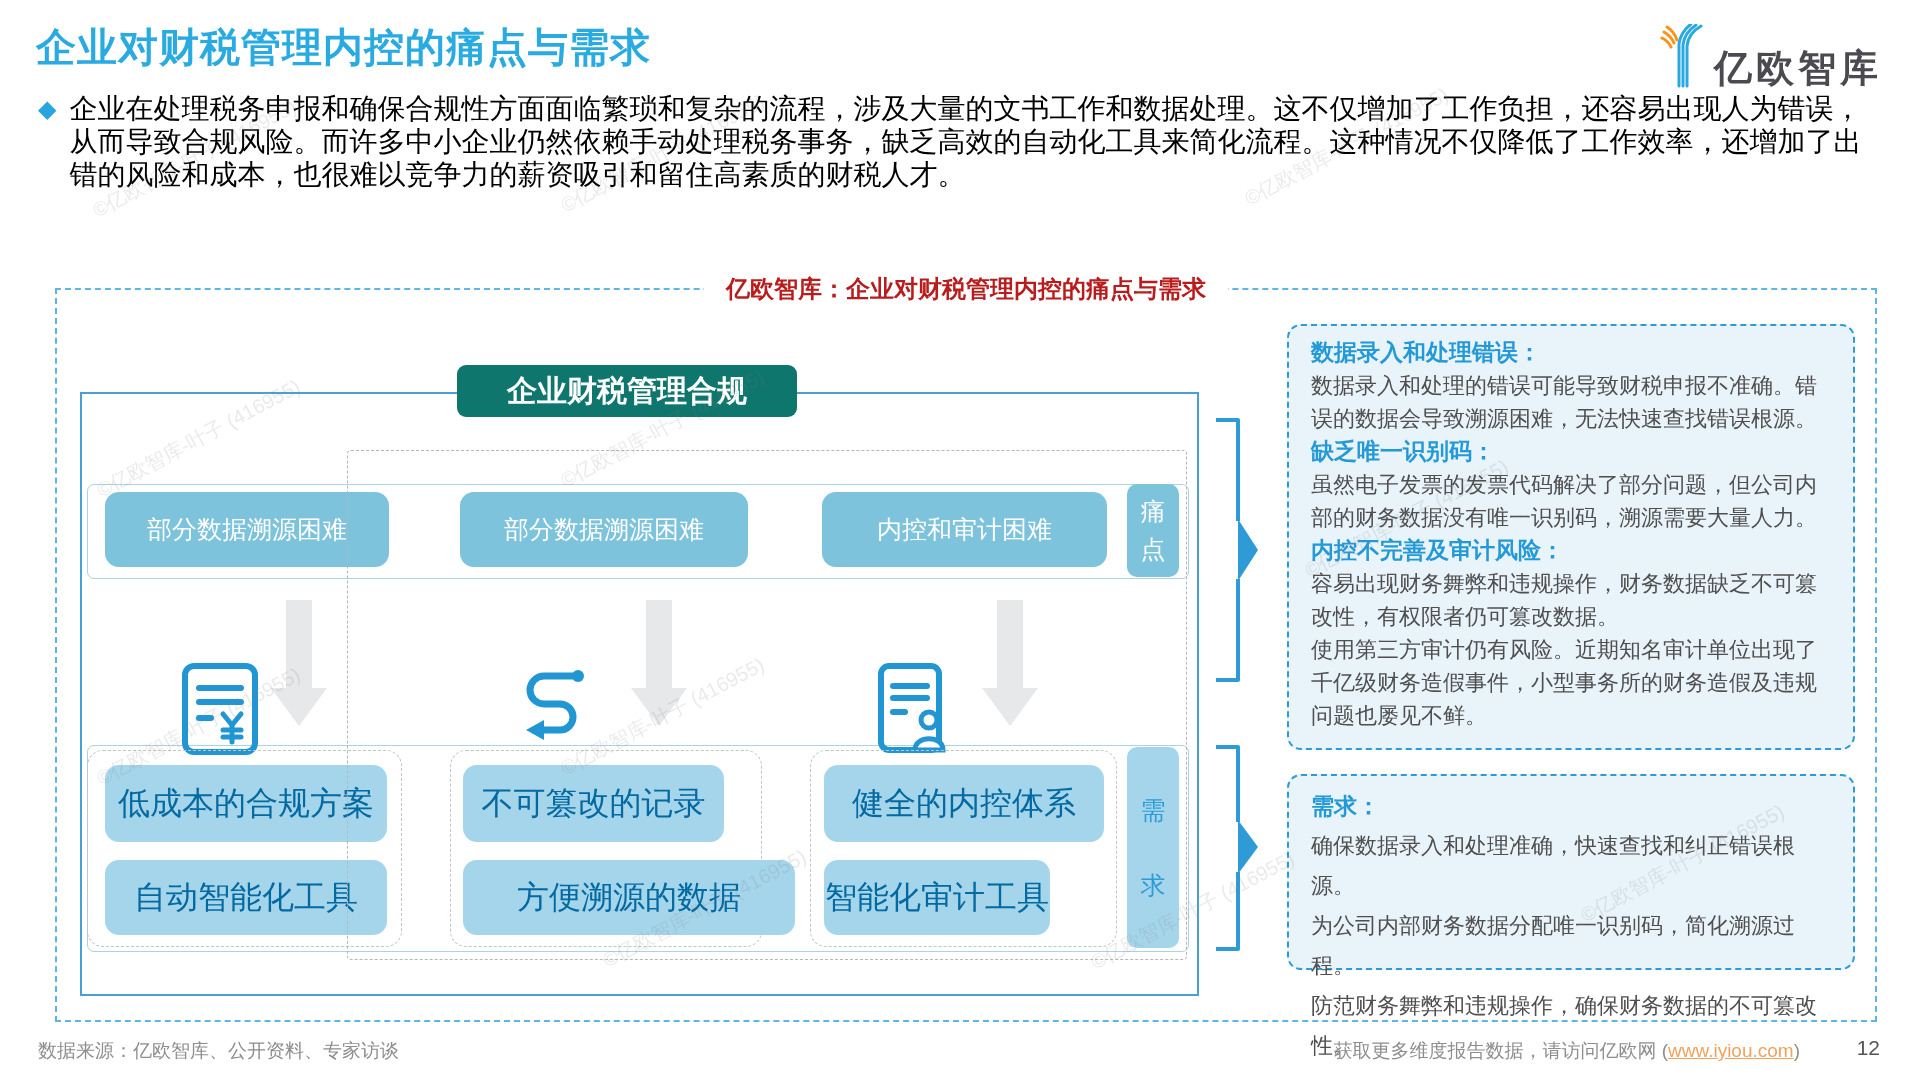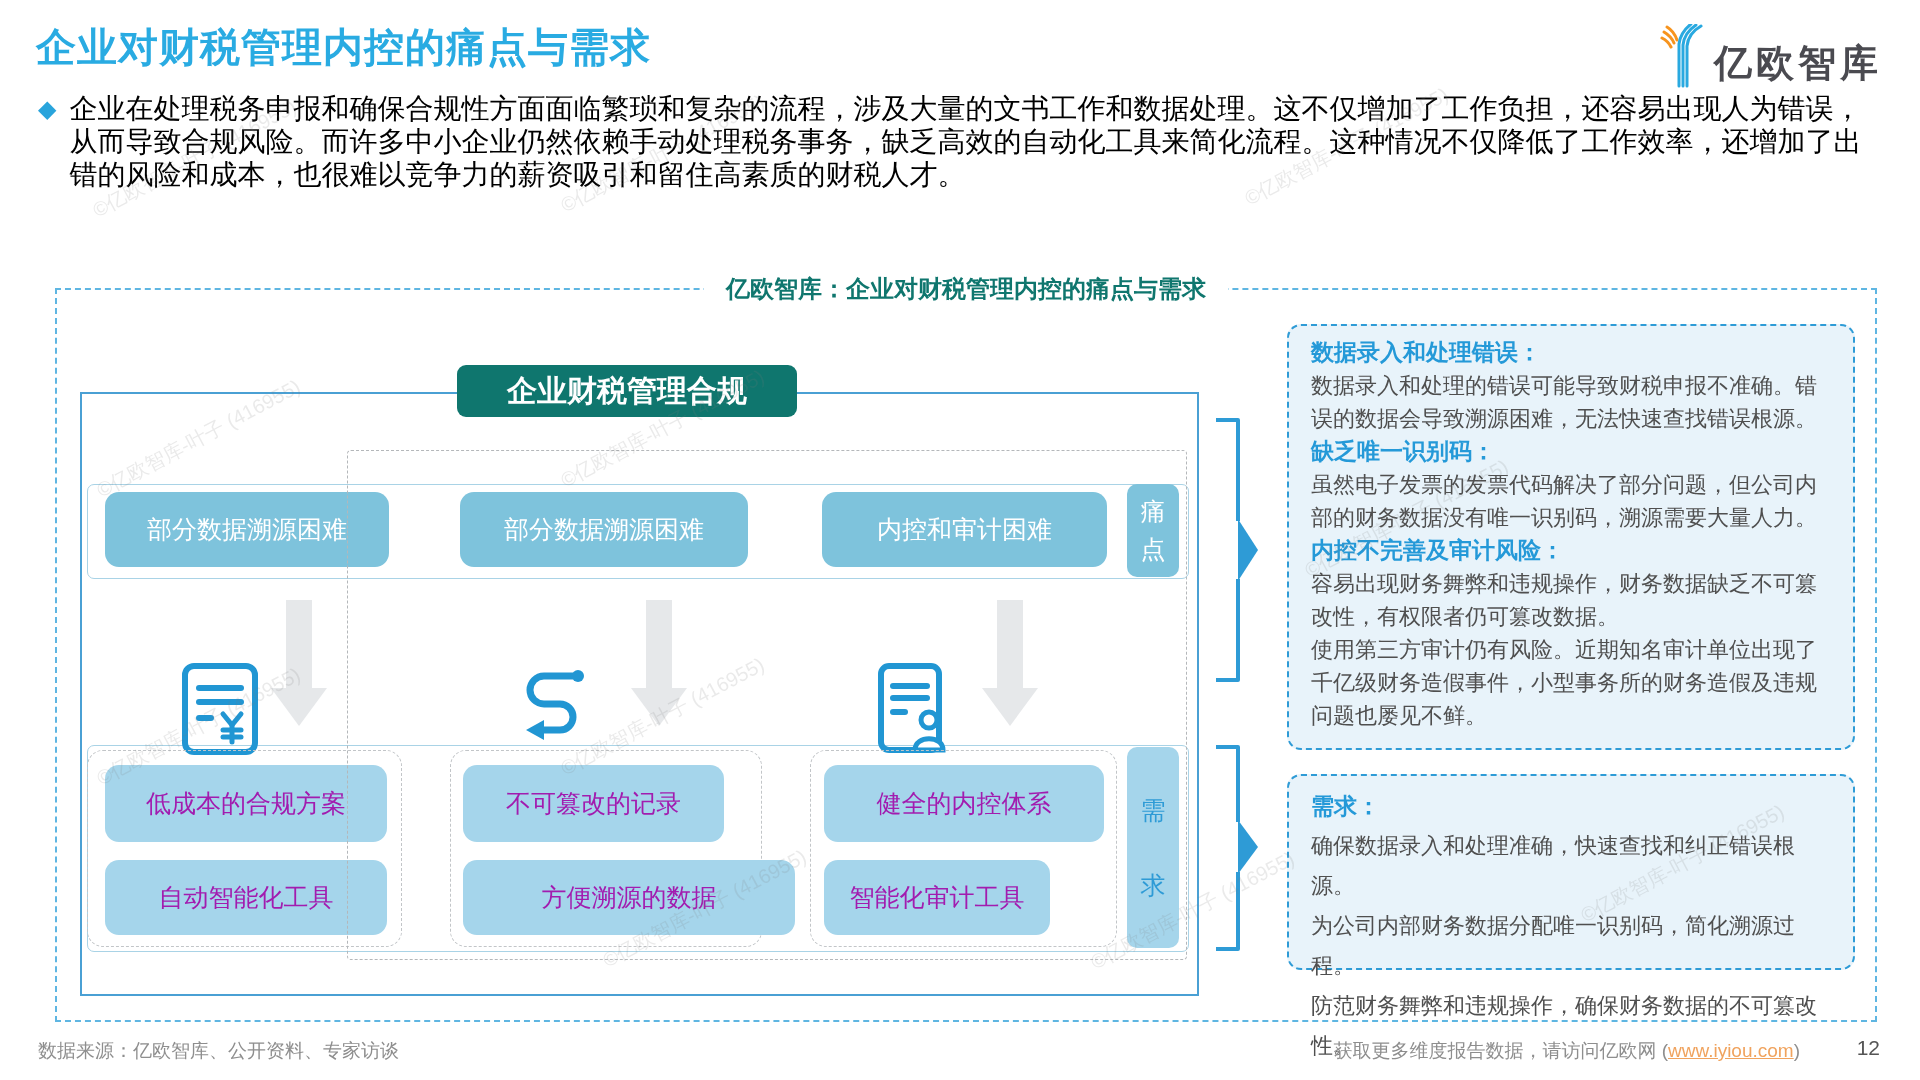--- a/index.html
+++ b/index.html
@@ -2,44 +2,44 @@
 <html><head>
 <meta charset="utf-8">
 <style>
   html,body{margin:0;padding:0;background:#fff;}
   #canvas{position:relative;width:1920px;height:1080px;background:#fff;overflow:hidden;
           font-family:"Liberation Sans","DejaVu Sans",sans-serif;}
   .abs{position:absolute;}
 
   
   .page-title{left:36px;top:20px;font-size:40px;font-weight:bold;color:#29ABE2;letter-spacing:1px;}
-  .logo{right:38px;top:24px;display:flex;align-items:center;gap:8px;}
+  .logo{right:38px;top:24px;display:flex;align-items:flex-end;gap:8px;}
   .logo-text{font-size:38px;color:#4A4A50;font-weight:600;letter-spacing:4px;margin-top:8px;}
 
   
   .intro{left:38px;top:92px;width:1845px;display:flex;gap:13px;}
   .intro .bullet{color:#29A4DC;font-size:24px;line-height:33px;}
   .intro .txt{font-size:28px;line-height:33px;color:#000000;}
 
   
   .diagram{left:55px;top:288px;width:1818px;height:730px;border:2px dashed #5FB6E2;}
   .caption{position:absolute;top:-18px;left:50%;transform:translateX(-50%);background:#fff;
-           padding:0 22px;font-size:24px;font-weight:bold;color:#0f766e;white-space:nowrap;line-height:34px;}
+           padding:0 22px;font-size:24px;font-weight:bold;color:#b91c1c;white-space:nowrap;line-height:34px;}
 
   .main-box{left:23px;top:102px;width:1115px;height:600px;border:2px solid #4AA0D4;background:#fff;}
   .root-box{left:400px;top:75px;width:340px;height:52px;background:#0f766e;border-radius:9px;
             color:#fff;font-size:30px;font-weight:bold;display:flex;align-items:center;justify-content:center;}
   .inner-dashed{left:290px;top:160px;width:838px;height:508px;border:1px dashed #B4B7BA;border-radius:4px;pointer-events:none;}
 
   .pain-wrap{left:30px;top:194px;width:1100px;height:93px;border:1px solid #A9D3E6;border-radius:7px;}
   .need-wrap{left:30px;top:455px;width:1100px;height:205px;border:1px solid #A9D3E6;border-radius:7px;}
 
   .pbox{height:75px;background:#7EC3DC;border-radius:14px;color:#fff;font-size:25px;
         display:flex;align-items:center;justify-content:center;}
-  .nbox{height:77px;background:#A5D5EB;border-radius:14px;color:#a21caf;font-size:25px;
+  .nbox{height:77px;background:#A5D5EB;border-radius:14px;color:#0369a1;font-size:32px;
         display:flex;align-items:center;justify-content:center;}
   .group-dashed{top:460px;height:195px;border:1px dashed #C2C5C8;border-radius:16px;}
 
   .vlabel{width:52px;border-radius:10px;display:flex;flex-direction:column;align-items:center;justify-content:center;font-size:25px;}
   .pain-label{left:1070px;top:194px;height:93px;background:#7EC3DC;color:#fff;gap:5px;}
   .need-label{left:1070px;top:457px;height:201px;background:#A5D5EB;color:#2E9BD6;gap:42px;}
 
   .arrow{width:56px;display:flex;flex-direction:column;align-items:center;}
   .arrow .shaft{width:26px;height:88px;background:#E6E8EA;}
   .arrow .head{width:0;height:0;border-left:28px solid transparent;border-right:28px solid transparent;border-top:38px solid #E6E8EA;}

